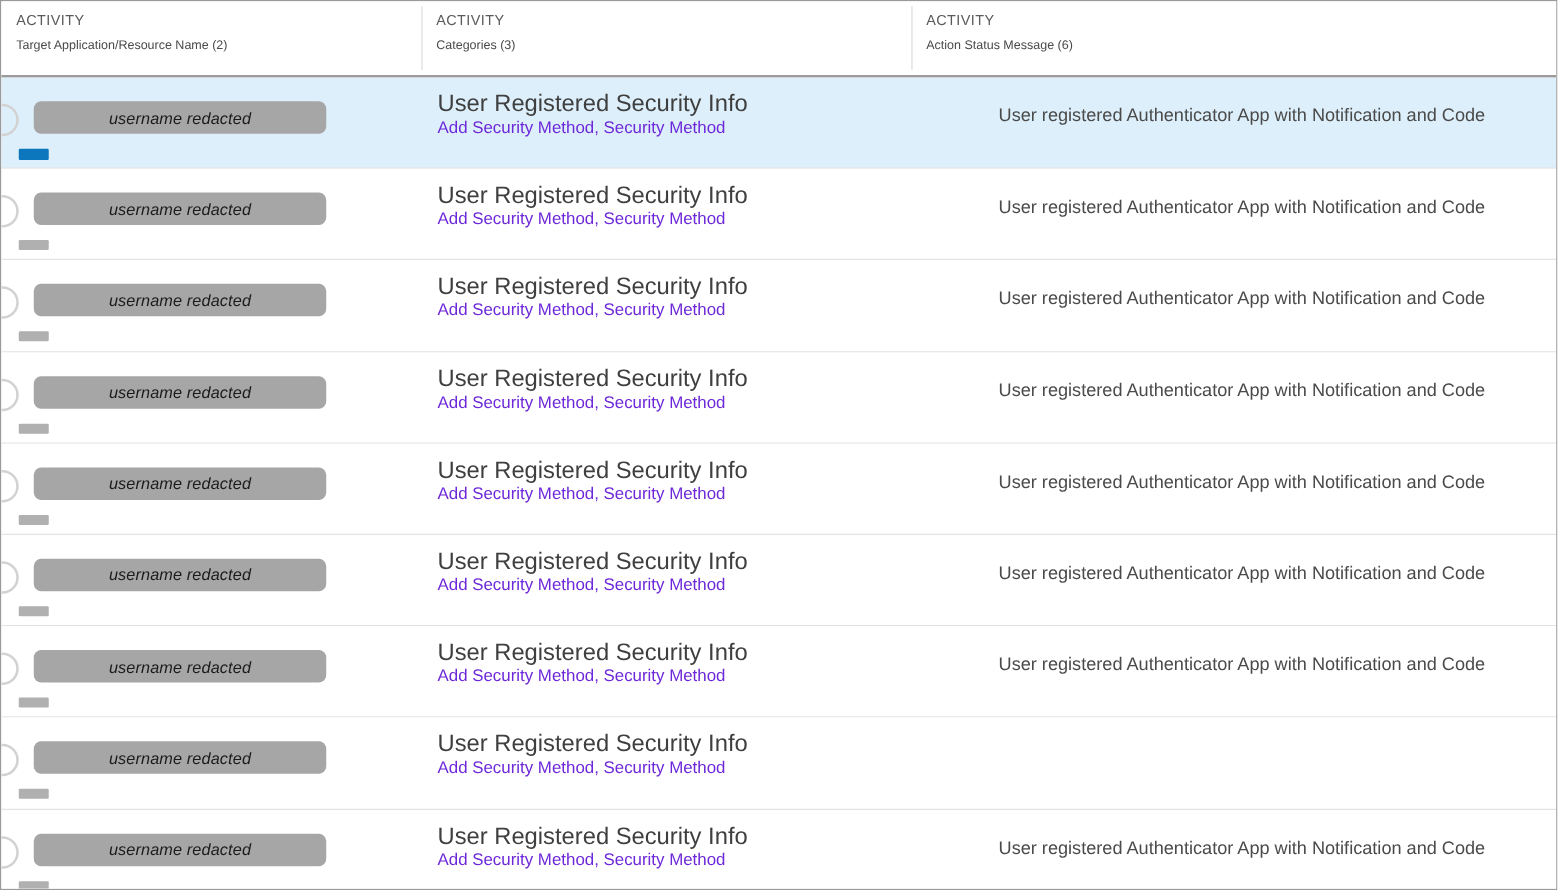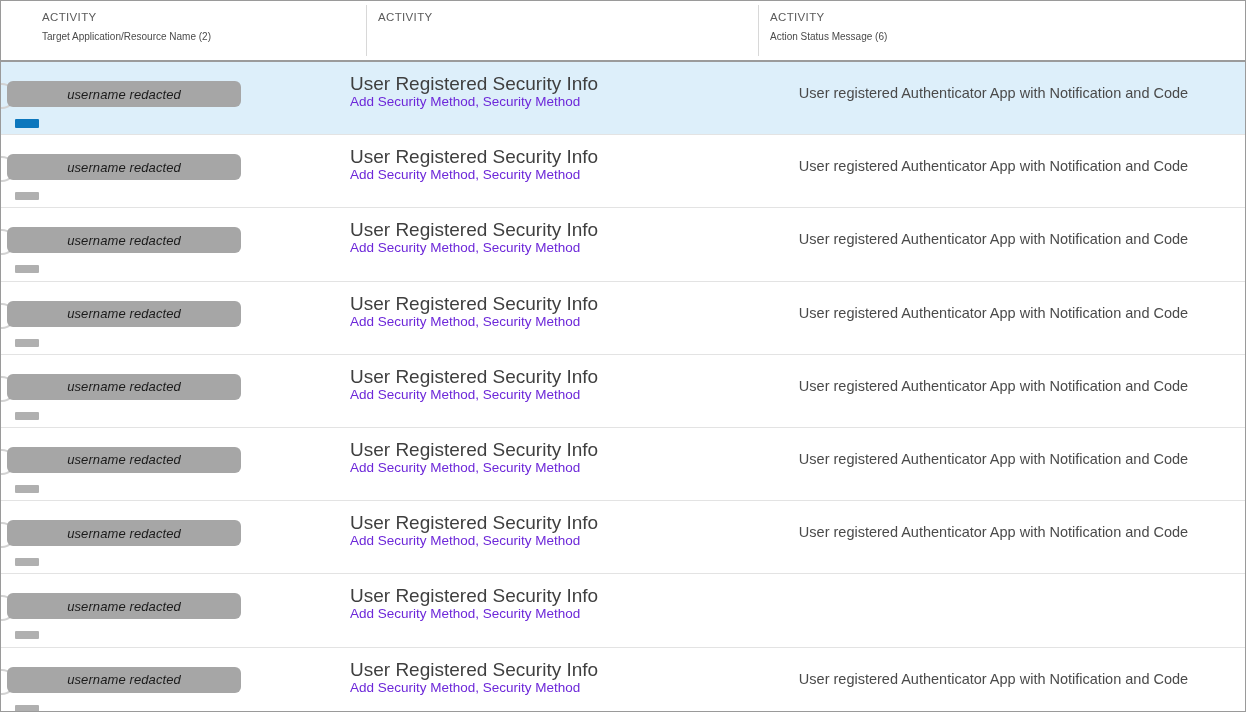--- a/index.html
+++ b/index.html
@@ -23,21 +23,20 @@
   }
 
   
   .table-header {
     position: relative;
     height: 61px;
     box-sizing: border-box;
     background: #ffffff;
     border-bottom: 2px solid #9b9b9b;
     display: flex;
-    padding-left: 29px;
   }
   .header-cell {
     position: relative;
     box-sizing: border-box;
     padding: 9px 0 0 12px;
     overflow: hidden;
   }
   .header-cell.col1 { width: 336px; }
   .header-cell.col2 { width: 392px; }
   .header-cell.col3 { flex: 1 1 auto; }
@@ -107,21 +106,21 @@
     width: 26px;
     height: 26px;
     border: 2px solid #d2d2d2;
     border-radius: 50%;
     box-sizing: border-box;
   }
 
   
   .redact-pill {
     position: absolute;
-    left: 6px;
+    left: 26px;
     top: 19px;
     width: 234px;
     height: 26px;
     background: #a6a6a6;
     border-radius: 6px;
     display: flex;
     align-items: center;
     justify-content: center;
   }
   .redact-pill-text {
@@ -176,20 +175,21 @@
 
 <div class="table-frame">
 
   <div class="table-header">
     <div class="header-cell col1">
       <div class="header-eyebrow">ACTIVITY</div>
       <div class="header-title">Target Application/Resource Name (2)</div>
     </div>
     <div class="header-cell col2">
       <div class="header-eyebrow">ACTIVITY</div>
+      <div class="header-title">Categories (3)</div>
     </div>
     <div class="header-cell col3">
       <div class="header-eyebrow">ACTIVITY</div>
       <div class="header-title">Action Status Message (6)</div>
     </div>
   </div>
 
   <div class="table-body">
       <div class="row selected">
         <div class="cell col1">

